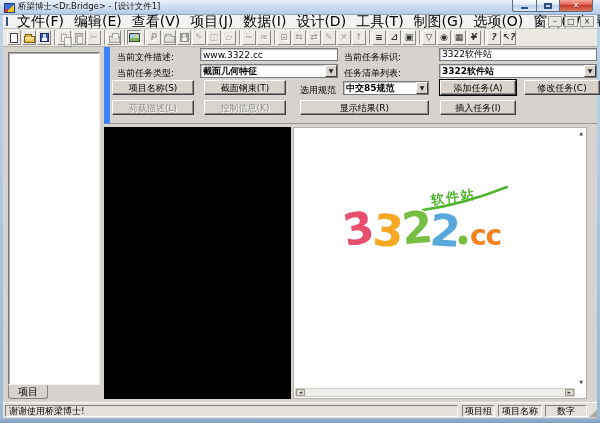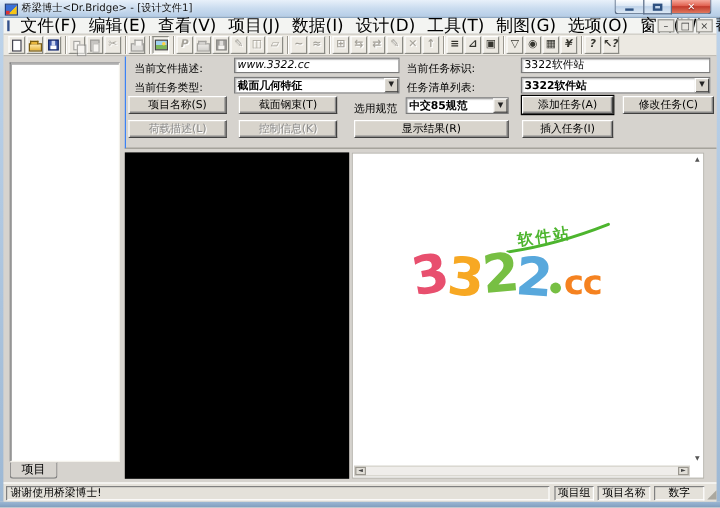--- a/index.html
+++ b/index.html
@@ -64,21 +64,21 @@
   .shp.picture{width:11px;height:9px;border:1px solid #444;background:linear-gradient(#9fd1f0 55%,#7cb65a 45%);}
   .shp.picture::after{content:'';position:absolute;right:1px;top:1px;width:3px;height:3px;border-radius:50%;background:#ffd24a;}
   
   .content{position:absolute;left:3px;top:47px;width:594px;height:355px;background:#d6d3ce;}
   .listbox{position:absolute;left:5px;top:5px;width:92px;height:333px;background:#fff;
     border:1px solid;border-color:#7a7a7a #f4f2ec #f4f2ec #7a7a7a;box-shadow:inset 1px 1px 0 #a8a8a8;}
   .proj-tab{position:absolute;left:5px;top:338px;width:40px;height:14px;background:#d6d3ce;
     border:1px solid #828282;border-top:1px solid #d6d3ce;border-radius:0 0 3px 3px;
     font-size:10px;text-align:center;line-height:12px;color:#000;}
   .form-panel{position:absolute;left:101px;top:0;width:493px;height:77px;background:#d6d3ce;
-    border-left:1px solid #3b82f6;border-bottom:1px solid #9a978f;}
+    border-left:6px solid #3b82f6;border-bottom:1px solid #9a978f;}
   .lbl{position:absolute;font-size:9px;color:#000;white-space:nowrap;}
   .txt{position:absolute;height:13px;background:#fff;border:1px solid #7b7b7b;
     box-shadow:inset 1px 1px 1px rgba(0,0,0,.25);font-size:9px;padding:0 2px;color:#000;}
   .combo{position:absolute;height:14px;background:#fff;border:1px solid #7b7b7b;
     box-shadow:inset 1px 1px 1px rgba(0,0,0,.25);display:flex;align-items:center;font-weight:bold;}
   .combo-text{flex:1;font-size:9px;padding-left:2px;white-space:nowrap;overflow:hidden;}
   .combo-btn{width:12px;height:12px;flex:none;background:#d8d4cc;border:1px solid;
     border-color:#fff #404040 #404040 #fff;font-size:6px;line-height:10px;text-align:center;color:#222;}
   .btn{position:absolute;height:15px;background:#d8d4cc;border:1px solid;
     border-color:#fff #404040 #404040 #fff;box-shadow:inset -1px -1px 0 #8a8a8a;
@@ -258,21 +258,21 @@
     </div>
 
   <div class="content">
     <div class="listbox"></div>
     <div class="proj-tab">
       <span>项目</span>
     </div>
 
     <div class="form-panel">
       <span class="lbl" style="left:7px;top:4px">当前文件描述:</span>
-      <input class="txt" style="left: 90px; top: 1px; width: 138px; font-style: italic;" value="www.3322.cc">
+      <input class="txt" style="left: 90px; top: 1px; width: 138px;" value="www.3322.cc">
       <span class="lbl" style="left:234px;top:4px">当前任务标识:</span>
       <input class="txt" style="left: 329px; top: 1px; width: 158px;" value="3322软件站">
 
       <span class="lbl" style="left:7px;top:20px">当前任务类型:</span>
       <div class="combo" style="left:90px;top:17px;width:138px">
         <span class="combo-text">截面几何特征</span>
         <span class="combo-btn">▼</span>
       </div>
       <span class="lbl" style="left:234px;top:20px">任务清单列表:</span>
       <div class="combo" style="left:329px;top:17px;width:158px">

